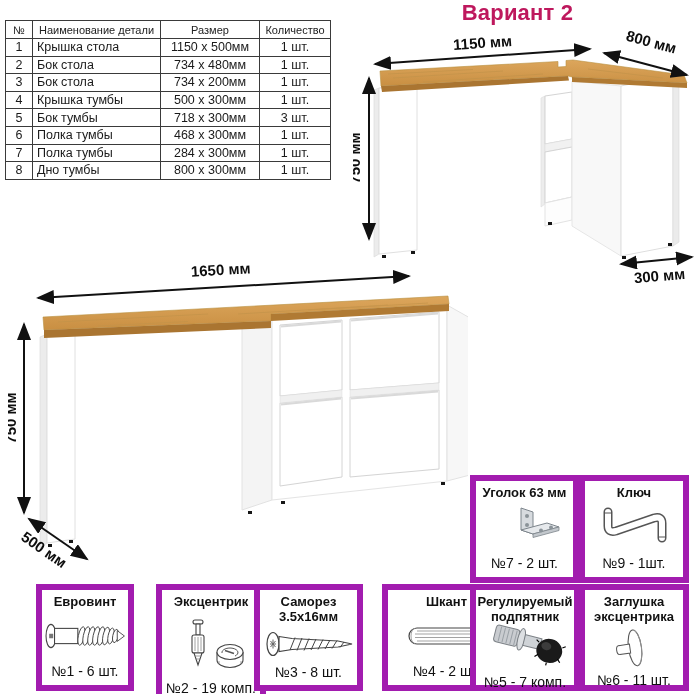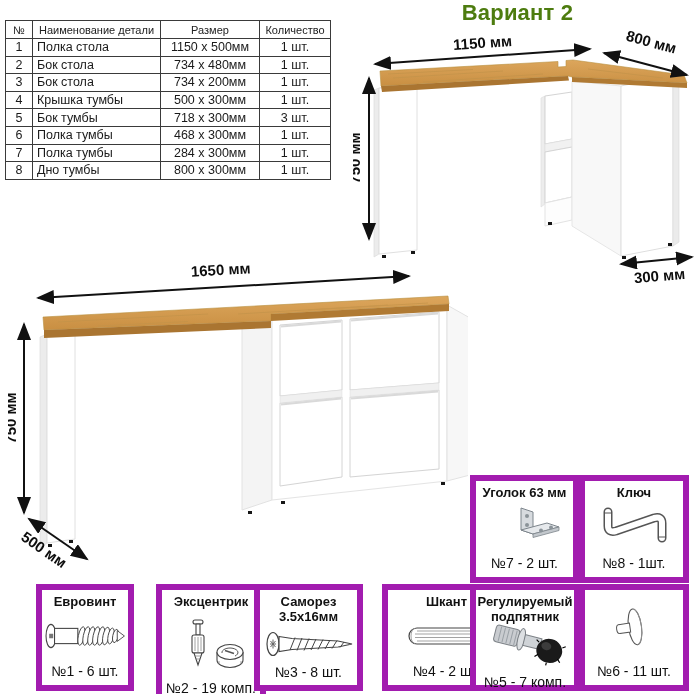--- a/index.html
+++ b/index.html
@@ -10,21 +10,21 @@
   
   table.parts{border-collapse:collapse;background:#fff;}
   table.parts th,table.parts td{border:1px solid #3a3a3a;padding:0 4px;white-space:nowrap;}
   table.parts th{font-weight:400;font-size:11px;height:17px;text-align:center;color:#222;}
   table.parts td{font-size:12.5px;height:16.6px;color:#1a1a1a;}
   td.c-num{width:18px;text-align:center;}
   td.c-name{width:119px;text-align:left;padding-left:7px;}
   td.c-size{width:90px;text-align:center;}
   td.c-qty{width:62px;text-align:center;}
 
-  .variant-title{position:absolute;font-size:22px;font-weight:700;color:#4d7c0f;
+  .variant-title{position:absolute;font-size:22px;font-weight:700;color:#be185d;
                  text-align:center;letter-spacing:.2px;}
 
   svg text.dim{font-family:"Liberation Sans",sans-serif;font-weight:700;
                font-size:15px;fill:#0d0d0d;text-anchor:middle;}
 
   
   .hbox{position:absolute;box-sizing:border-box;border:6px solid #a21caf;background:#fff;
         display:flex;flex-direction:column;align-items:center;text-align:center;}
   .hbox .ht{font-weight:700;font-size:13px;line-height:1.12;margin-top:5px;padding:0 3px;color:#111;}
   .hbox .hi{flex:1;display:flex;align-items:center;justify-content:center;width:100%;}
@@ -40,21 +40,21 @@
       <tr>
         <th>№</th>
         <th>Наименование детали</th>
         <th>Размер</th>
         <th>Количество</th>
       </tr>
     </thead>
     <tbody>
       <tr>
         <td class="c-num">1</td>
-        <td class="c-name">Полка стола</td>
+        <td class="c-name">Крышка стола</td>
         <td class="c-size">1150 х 500мм</td>
         <td class="c-qty">1 шт.</td>
       </tr>
       <tr>
         <td class="c-num">2</td>
         <td class="c-name">Бок стола</td>
         <td class="c-size">734 х 480мм</td>
         <td class="c-qty">1 шт.</td>
       </tr>
       <tr>
@@ -223,21 +223,21 @@
 
   <div class="hbox" style="left:579px;top:475px;width:110px;height:108px;">
     <div class="ht">Ключ</div>
     <div class="hi">
       <svg width="84" height="48" viewBox="0 0 84 48">
         <path d="M16,8 L16,22 Q16,29 24,27 L62,14 Q70,12 70,19 L70,34" fill="none" stroke="#555" stroke-width="9" stroke-linecap="round" stroke-linejoin="round"></path>
         <path d="M16,8 L16,22 Q16,29 24,27 L62,14 Q70,12 70,19 L70,34" fill="none" stroke="#ffffff" stroke-width="6" stroke-linecap="round" stroke-linejoin="round"></path>
         <path d="M12,9 h8 M66,33 h8" stroke="#555" stroke-width="1"></path>
       </svg>
     </div>
-    <div class="hc">№8 - 1шт.</div>
+    <div class="hc">№9 - 1шт.</div>
   </div>
 
   <div class="hbox" style="left:36px;top:584px;width:98px;height:107px;">
     <div class="ht">Евровинт</div>
     <div class="hi">
       <svg width="96" height="44" viewBox="0 0 96 44">
         <ellipse cx="10" cy="22" rx="5.5" ry="13" fill="#fff" stroke="#444" stroke-width="1.2"></ellipse>
         <rect x="8" y="19.5" width="4.5" height="5" fill="#777"></rect>
         <rect x="14" y="13.5" width="26" height="17" fill="#fff" stroke="#444" stroke-width="1.2"></rect>
         <g fill="#fff" stroke="#444" stroke-width="1">
@@ -335,20 +335,21 @@
           <g stroke="#000" stroke-width="1.2">
             <path d="M58,15 l-3,-2 M60,27 l-3,3 M70,33 v3 M80,27 l3,3 M82,15 l3,-2"></path>
           </g>
         </g>
       </svg>
     </div>
     <div class="hc">№5 - 7 комп.</div>
   </div>
 
   <div class="hbox" style="left:579px;top:584px;width:110px;height:107px;">
+    <div class="ht">Заглушка эксцентрика</div>
     <div class="hi">
       <svg width="70" height="48" viewBox="0 0 70 48">
         <g transform="rotate(-8 35 24)">
           <ellipse cx="36" cy="24" rx="6.5" ry="18" fill="#fff" stroke="#555" stroke-width="1.1"></ellipse>
           <path d="M36,6 a6.5,18 0 0 1 6.5,18 a6.5,18 0 0 1 -6.5,18" fill="none" stroke="#999" stroke-width="0.8"></path>
           <ellipse cx="20" cy="24" rx="2.5" ry="4.5" fill="#fff" stroke="#555" stroke-width="1"></ellipse>
           <path d="M20,19.5 L31,19.5 L31,28.5 L20,28.5" fill="#fff" stroke="#555" stroke-width="1"></path>
         </g>
       </svg>
     </div>

